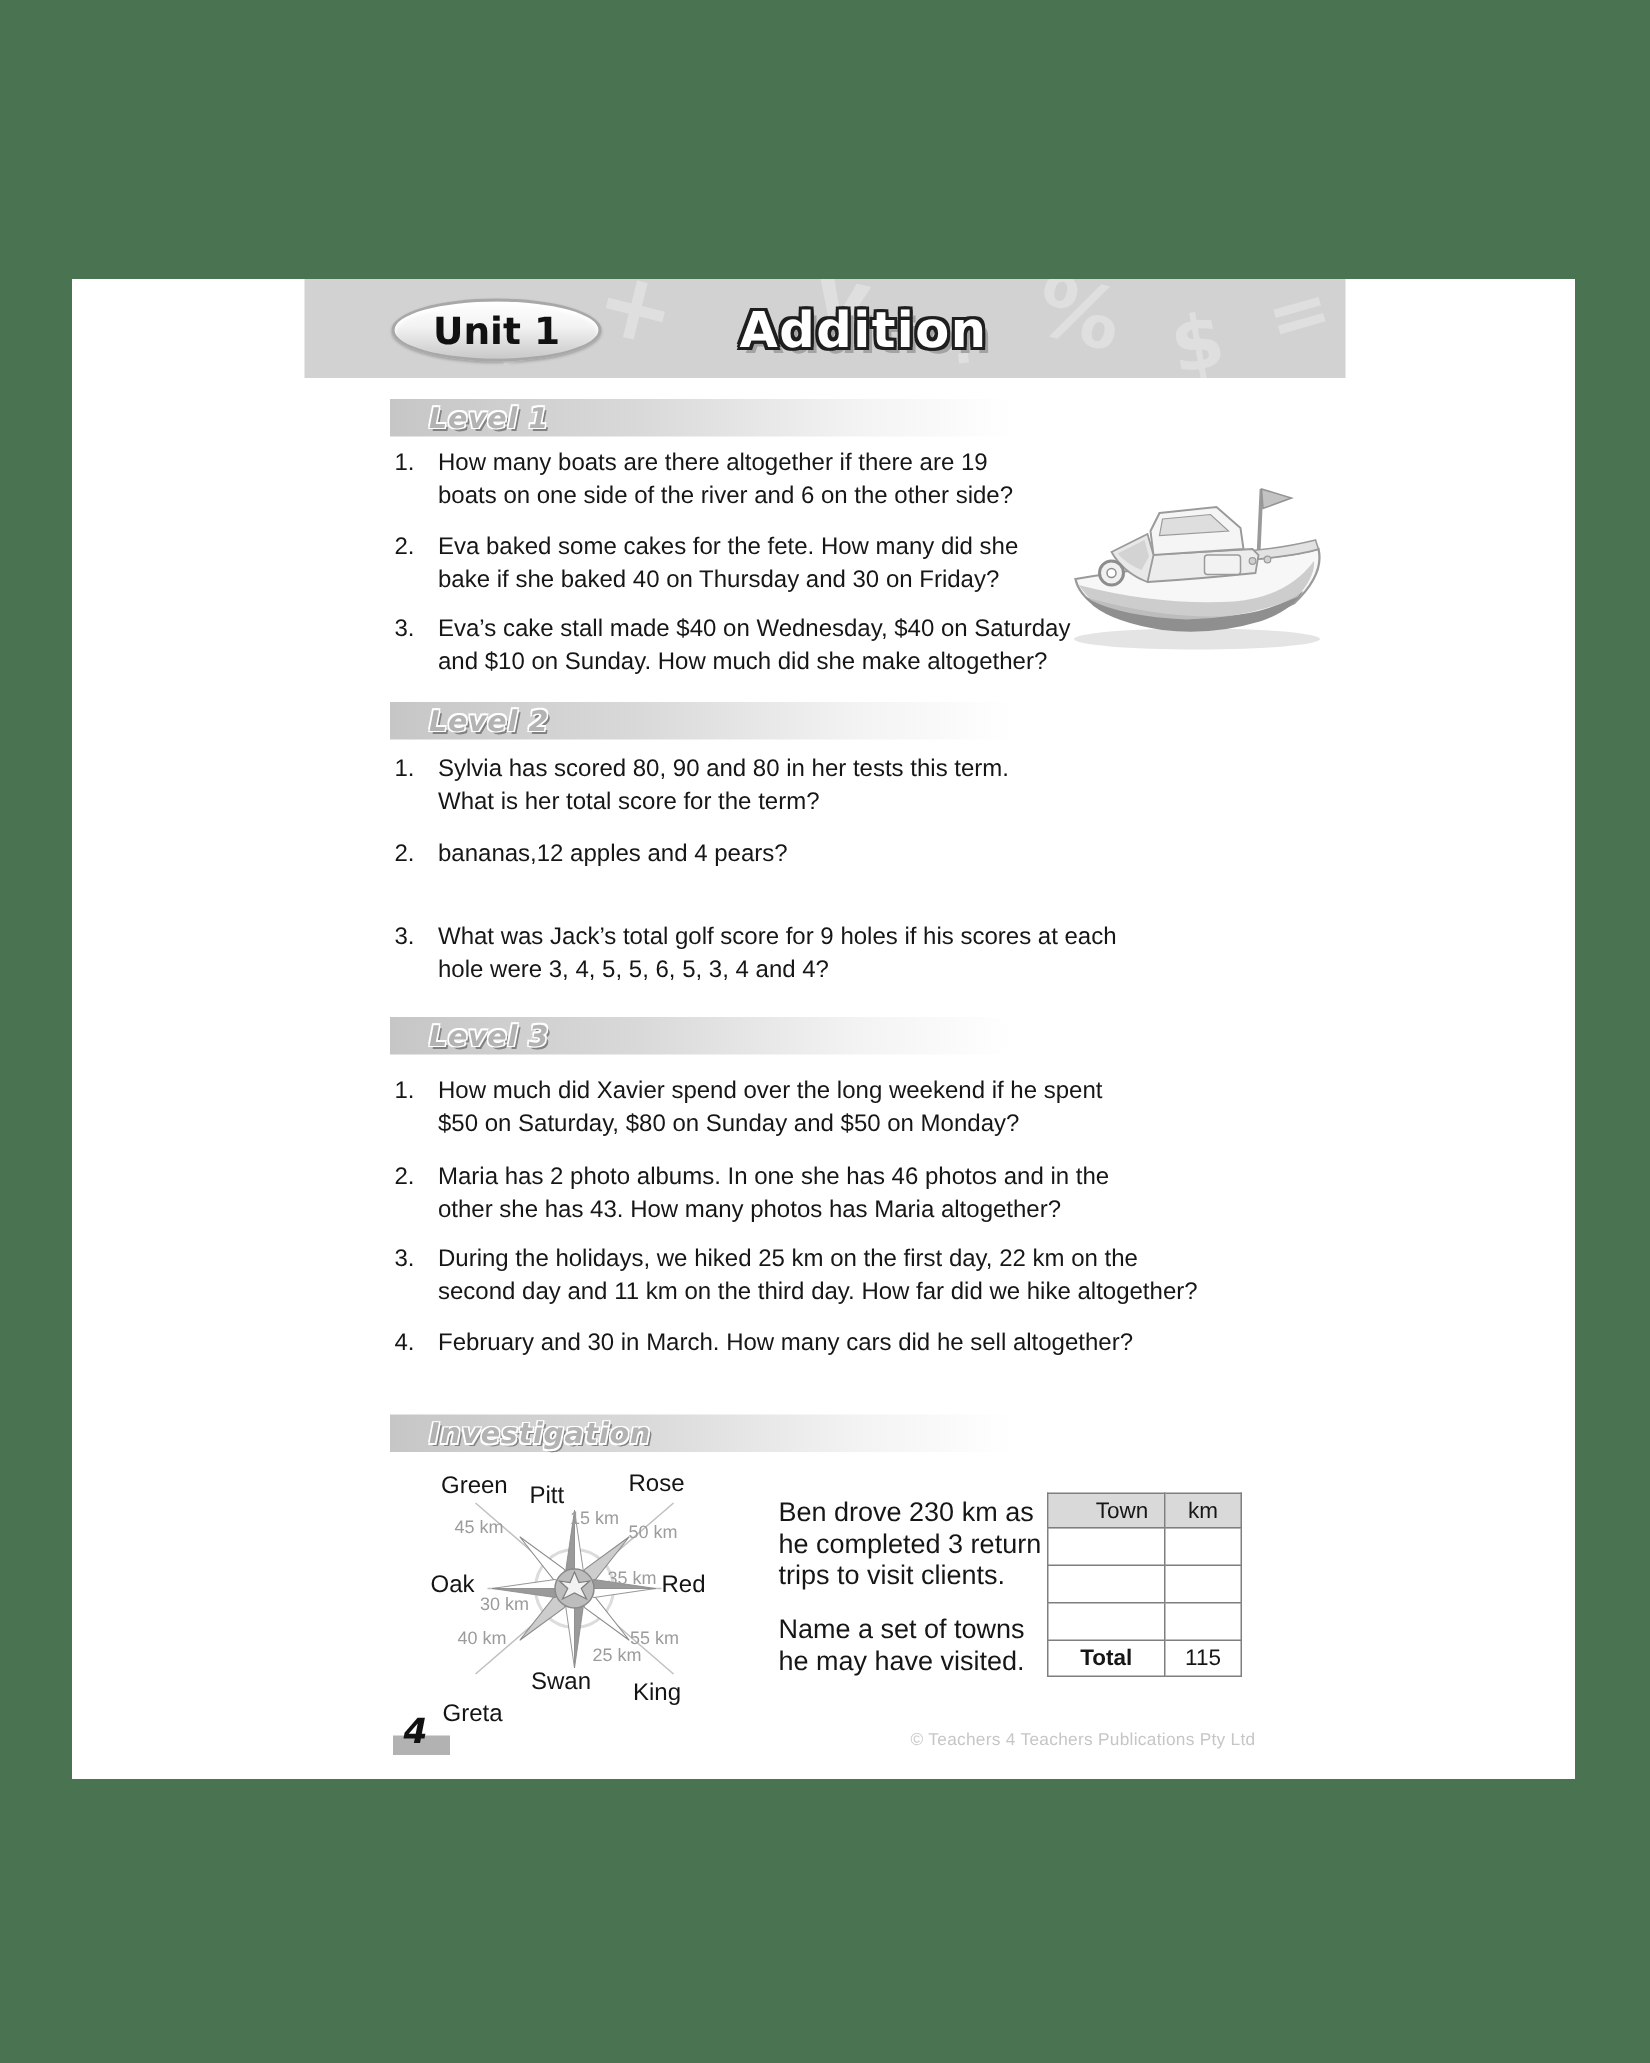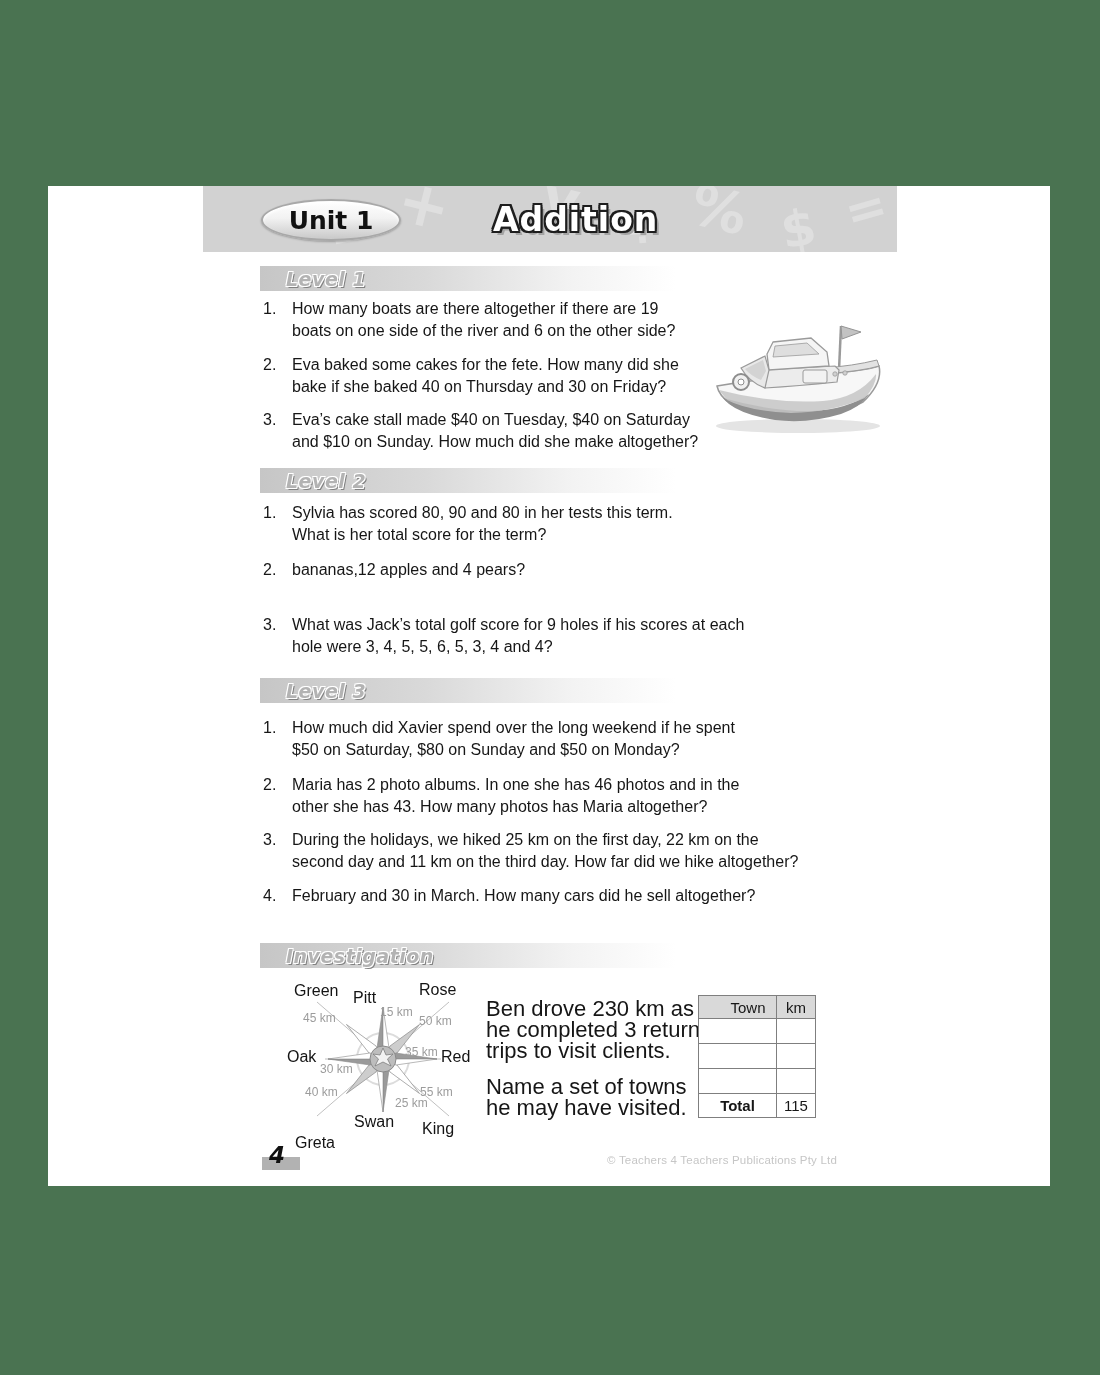--- a/index.html
+++ b/index.html
@@ -69,29 +69,29 @@
   }
   .q-num { width:18px; flex:0 0 auto; }
   .q-line { display:block; white-space:nowrap; }
   
   .boat { position:absolute; left:655px; top:122px; }
   
   .compass-wrap { position:absolute; left:235px; top:792px; width:225px; height:175px; }
   .compass-svg { position:absolute; left:0; top:0; }
   .town-label { position:absolute; font-size:16px; color:#141414; white-space:nowrap; }
   .dist-label { position:absolute; font-size:12px; color:#9c9c9c; white-space:nowrap; }
-  .inv-text { position:absolute; left:438px; font-size:22px; line-height:21px; color:#161616; }
+  .inv-text { position:absolute; left:471px; font-size:18px; line-height:21px; color:#161616; }
   .inv-line { display:block; white-space:nowrap; }
   
   .inv-table { position:absolute; left:650px; top:809px; border-collapse:collapse; }
   .inv-table td {
     border:1px solid #7f7f7f; font-size:15px; text-align:center; padding:0;
   }
   .inv-table .col-town { width:78px;padding-left:21px; }
-  .inv-table .col-km  { width:39px;margin-top:30px; }
+  .inv-table .col-km  { width:51px;margin-top:30px; }
   .inv-table .hdr td { background:#d9d9d9; height:23px; }
   .inv-table .blank td { height:25px; }
   .inv-table .total td { height:24px; }
   .inv-table .total .t-label { font-weight:bold; }
   
   .pagenum-box { position:absolute; left:214px; top:971px; width:38px; height:13px; background:#b2b2b2; }
   .pagenum {
     position:absolute; left:221px; top:956px;
     font-family:"DejaVu Sans", sans-serif;
     font-weight:bold; font-style:italic; font-size:23px; color:#111;
@@ -135,21 +135,21 @@
   <div class="question" style="top:168px;">
     <span class="q-num">2.</span>
     <span class="q-lines">
       <span class="q-line">Eva baked some cakes for the fete. How many did she</span>
       <span class="q-line">bake if she baked 40 on Thursday and 30 on Friday?</span>
     </span>
   </div>
   <div class="question" style="top:223px;">
     <span class="q-num">3.</span>
     <span class="q-lines">
-      <span class="q-line">Eva’s cake stall made $40 on Tuesday, $40 on Saturday</span>
+      <span class="q-line">Eva’s cake stall made $40 on Wednesday, $40 on Saturday</span>
       <span class="q-line">and $10 on Sunday. How much did she make altogether?</span>
     </span>
   </div>
 
   <div class="boat">
     <svg width="190" height="128" viewBox="0 0 190 128">
       <ellipse cx="95" cy="118" rx="82" ry="7" fill="#e4e4e4"></ellipse>
 
       <line x1="138" y1="18" x2="136" y2="62" stroke="#9a9a9a" stroke-width="2.5"></line>
       <path d="M138 18 L158 24 L139 31 Z" fill="#c3c3c3" stroke="#949494" stroke-width="1"></path>

